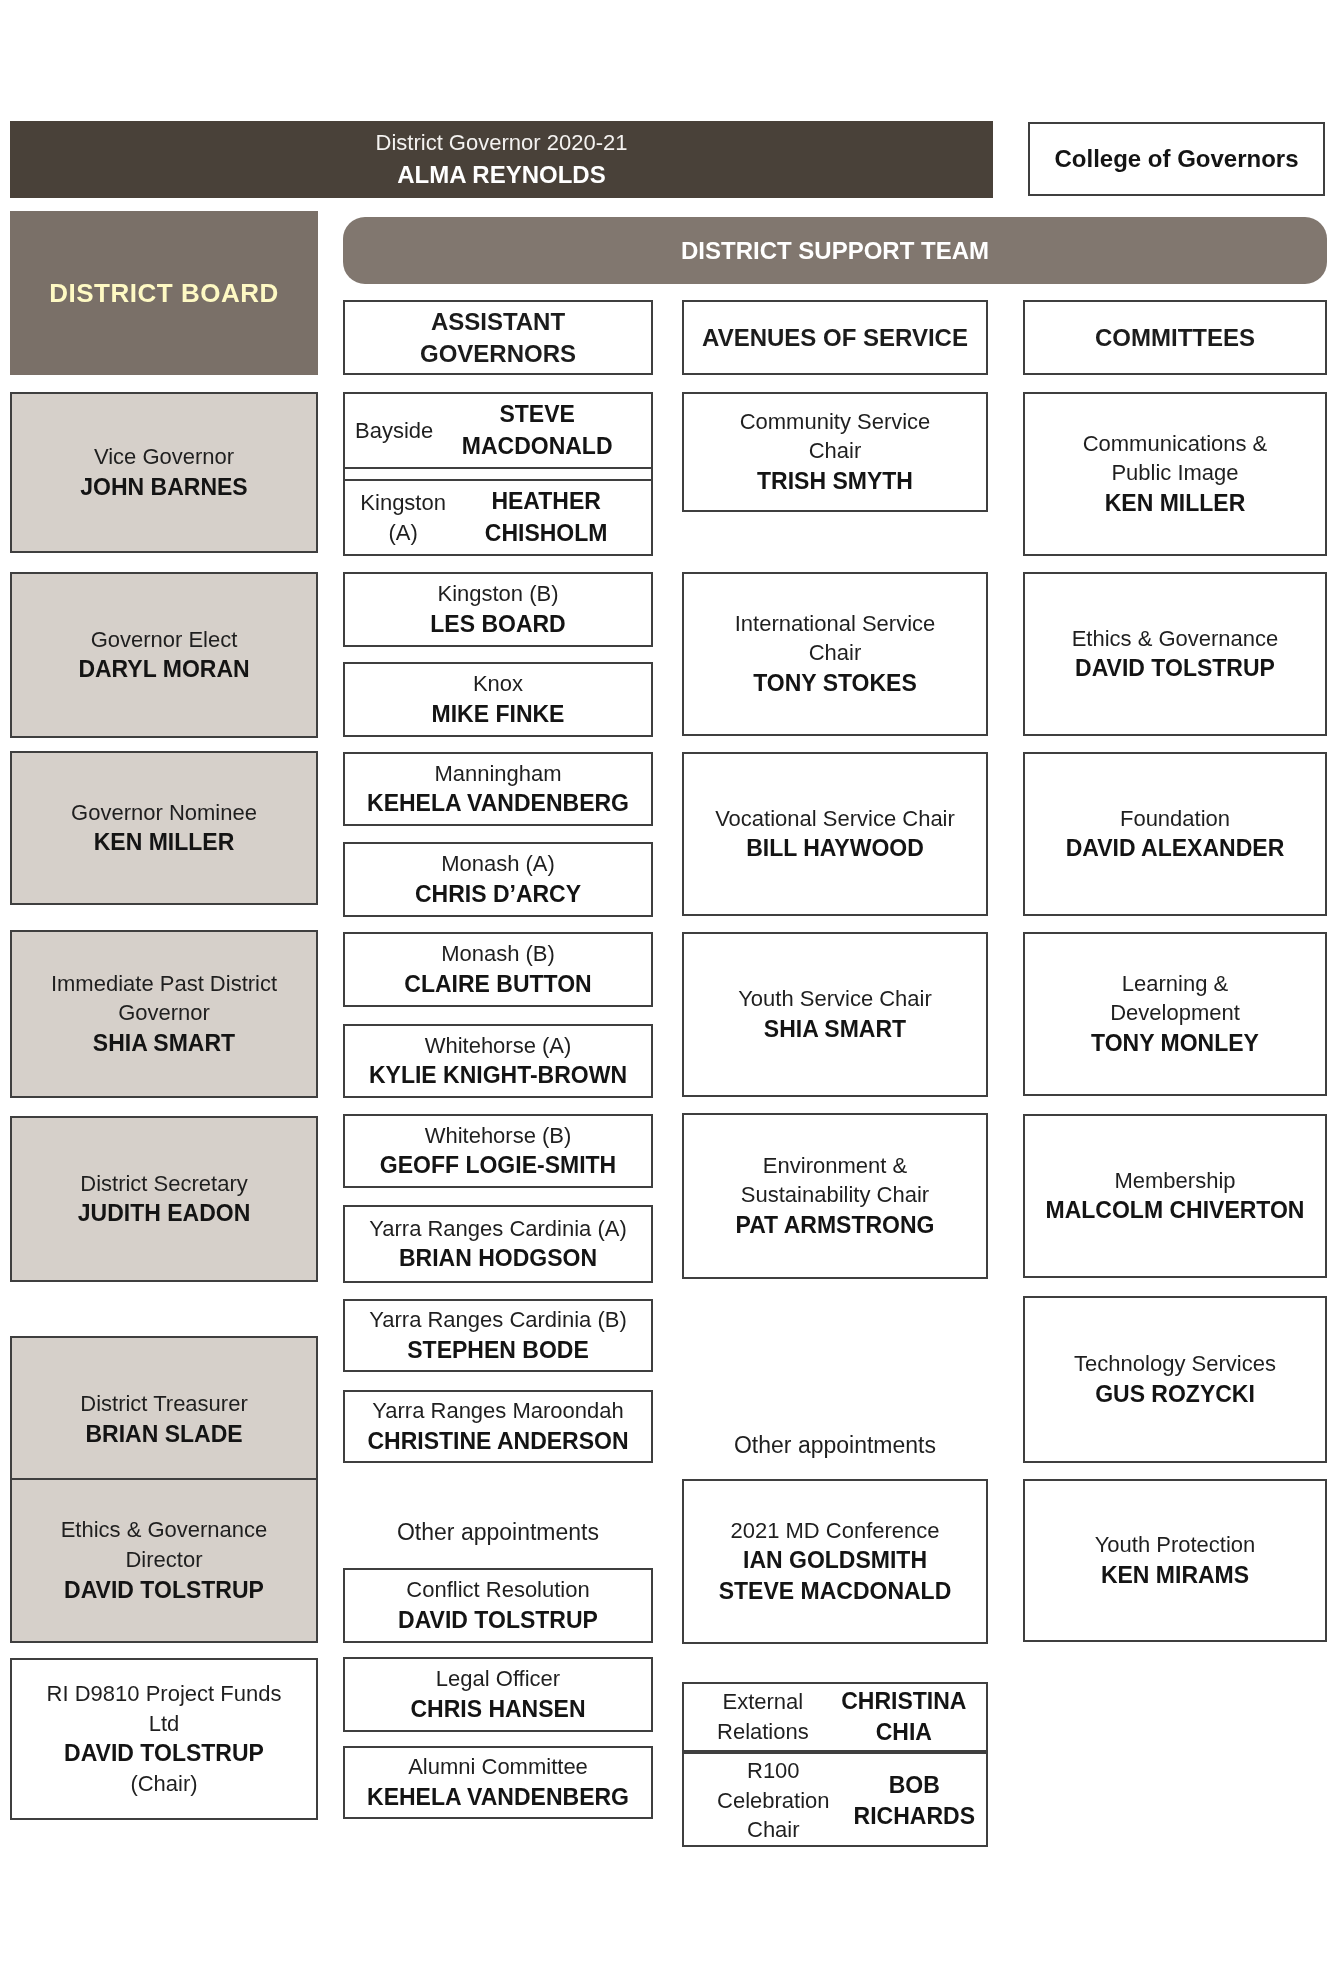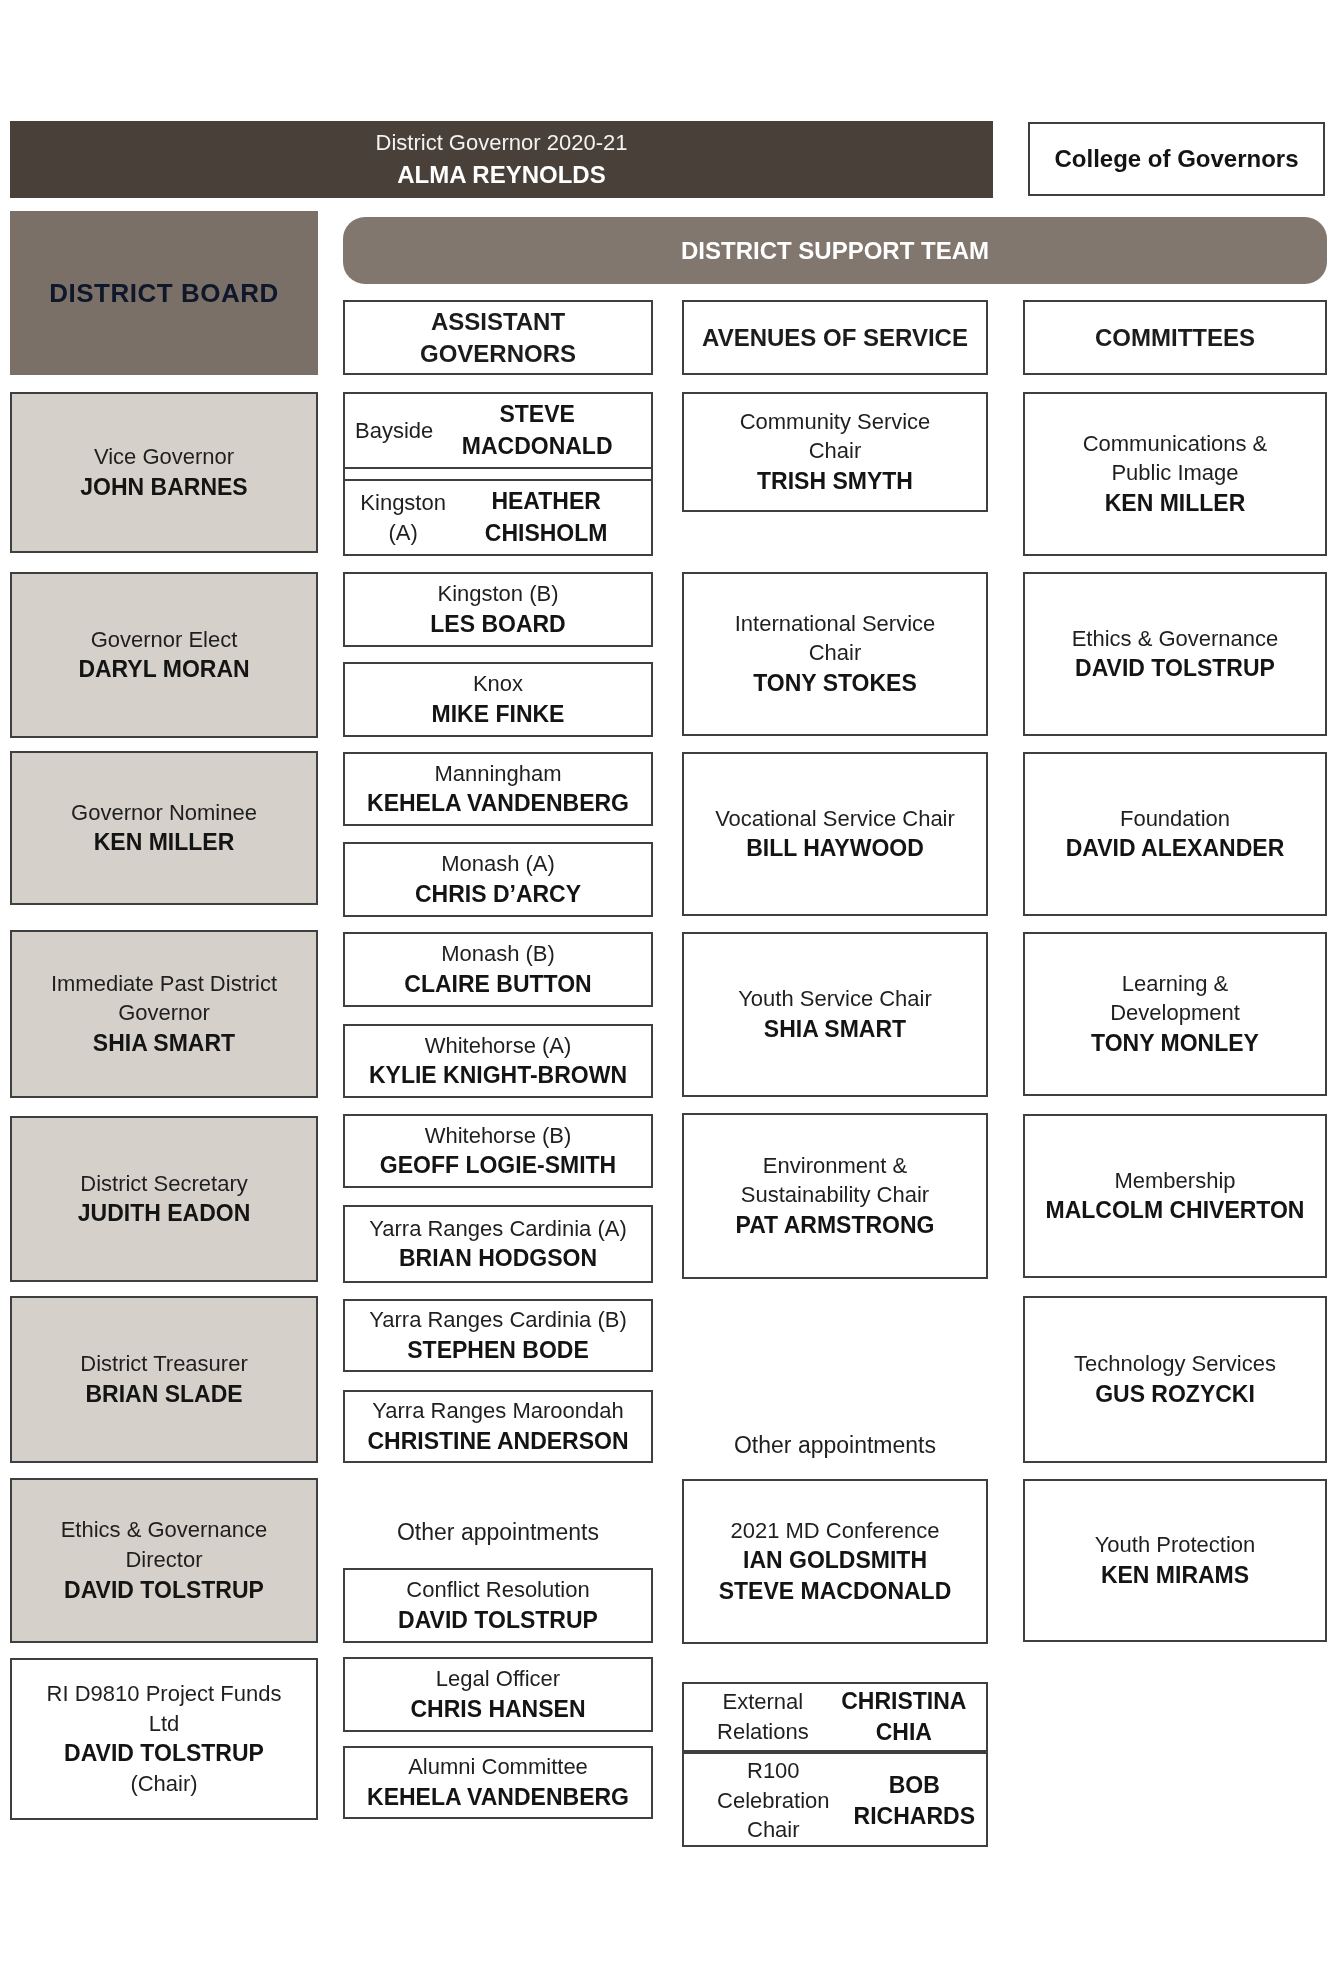--- a/index.html
+++ b/index.html
@@ -9,21 +9,21 @@
     background:#ffffff;
     font-family:"Liberation Sans", sans-serif;
     color:#1c1c1c;
   }
   .abs{position:absolute;box-sizing:border-box;}
   .center-col{display:flex;flex-direction:column;justify-content:center;align-items:center;text-align:center;}
   .box{border:2px solid #3f3f3f;background:#ffffff;padding:4px 14px;}
   .tan{background:#d6d0ca;}
   .dark-bar{background:#494139;color:#ffffff;}
   .mid-bar{background:#81776f;color:#ffffff;border-radius:22px;}
-  .board-hdr{background:#7a7068;color:#0f172a;}
+  .board-hdr{background:#7a7068;color:#fef9c3;}
   .role{font-size:22px;line-height:1.35;white-space:pre-line;color:#1f1f1f;}
   .name{font-size:23px;line-height:1.35;font-weight:bold;color:#141414;}
   .hdr-text{font-size:24px;font-weight:bold;line-height:1.3;white-space:pre-line;}
   .big-hdr{font-size:26px;font-weight:bold;letter-spacing:.5px;}
   .bar-line1{font-size:22px;line-height:1.4;color:#f4f2f0;}
   .bar-line2{font-size:24px;font-weight:bold;line-height:1.35;color:#ffffff;}
   .label-plain{font-size:23px;color:#1f1f1f;}
   
   .pair{border:2px solid #3f3f3f;background:#ffffff;display:flex;flex-direction:column;padding:0;}
   .pair-cell{flex:1;display:flex;justify-content:center;align-items:center;text-align:center;padding:2px 10px;}
@@ -65,21 +65,21 @@
   </div>
   <div class="abs box tan center-col" style="left:10px;top:930px;width:308px;height:168px;">
     <div class="role">Immediate Past District
 Governor</div>
     <div class="name">SHIA SMART</div>
   </div>
   <div class="abs box tan center-col" style="left:10px;top:1116px;width:308px;height:166px;">
     <div class="role">District Secretary</div>
     <div class="name">JUDITH EADON</div>
   </div>
-  <div class="abs box tan center-col" style="left:10px;top:1296px;width:308px;height:167px;">
+  <div class="abs box tan center-col" style="left:10px;top:1336px;width:308px;height:167px;">
     <div class="role">District Treasurer</div>
     <div class="name">BRIAN SLADE</div>
   </div>
   <div class="abs box tan center-col" style="left:10px;top:1478px;width:308px;height:165px;">
     <div class="role">Ethics &amp; Governance
 Director</div>
     <div class="name">DAVID TOLSTRUP</div>
   </div>
   <div class="abs box center-col" style="left:10px;top:1658px;width:308px;height:162px;">
     <div class="role">RI D9810 Project Funds

